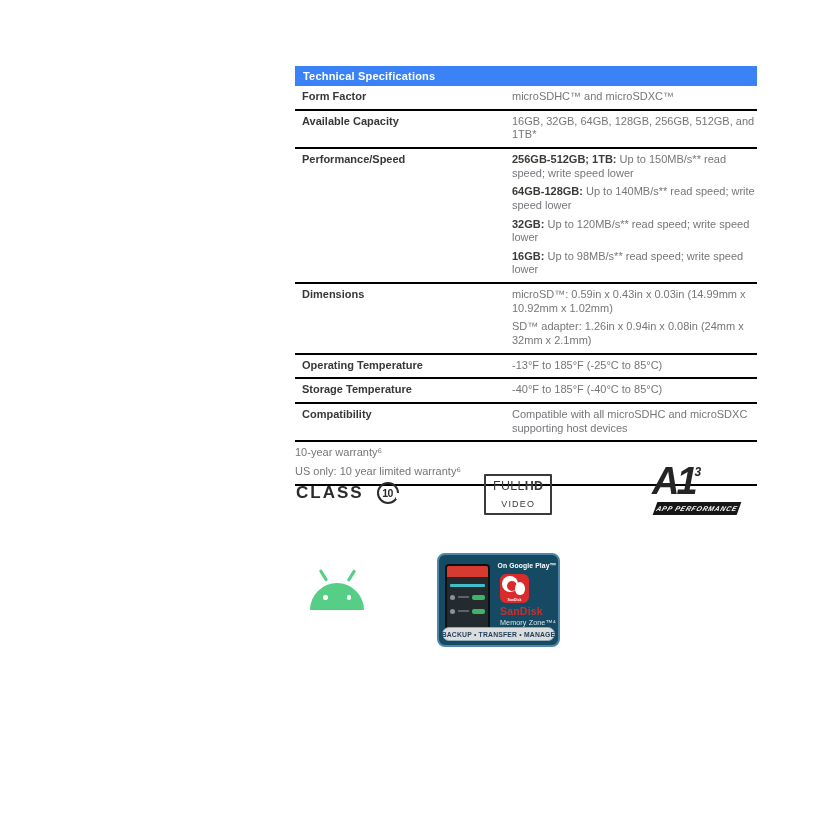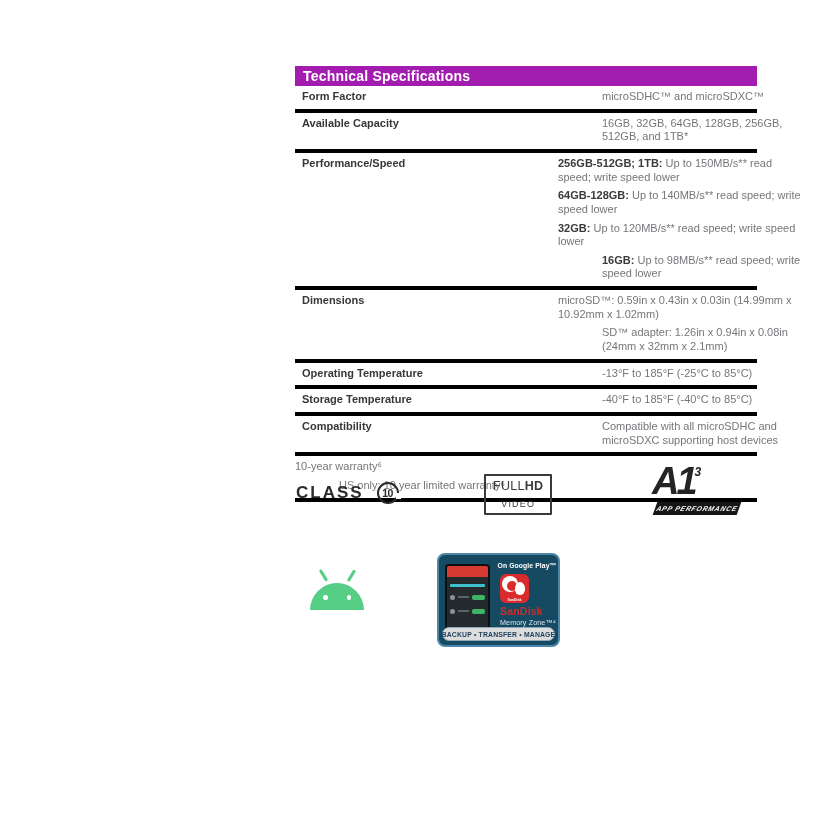--- a/index.html
+++ b/index.html
@@ -7,39 +7,38 @@
   body {
     width:816px; height:816px;
     font-family:"Liberation Sans","DejaVu Sans",sans-serif;
     position:relative; overflow:hidden;
   }
   .page { position:absolute; inset:0; background:#fff; }
 
   
   .spec-table { position:absolute; left:295px; top:66px; width:462px; }
   .spec-header {
-    background:#a21caf; color:#ffffff;
-    font-size:14px; font-weight:bold; letter-spacing:.2px;
+    background:#3b82f6; color:#ffffff;
+    font-size:11px; font-weight:bold; letter-spacing:.2px;
     height:20px; line-height:20px; padding-left:8px;
   }
   .spec-row {
     display:grid; grid-template-columns:217px 245px;
-    border-bottom:4px solid #000000;
-    gap:46px;
+    border-bottom:2px solid #000000;
   }
   .spec-label {
     font-size:11px; font-weight:bold; color:#383735;
     padding:4px 6px 5px 7px; line-height:1.25;
   }
   .spec-value { padding:4px 0 5px 0; }
   .spec-p {
     font-size:11px; color:#75767a; line-height:1.24;
     margin-bottom:5px;
   }
-  .spec-p:last-child { margin-bottom:0;margin-left:44px; }
+  .spec-p:last-child { margin-bottom:0; }
   .spec-p strong { color:#3b3a38; }
 
   
   .class10 {
     position:absolute; left:296px; top:482px;
     display:flex; align-items:center; color:#2b2b2b;
   }
   .class10-text { font-size:17px; font-weight:bold; letter-spacing:2px; }
   .class10-circle {
     position:relative; width:22px; height:22px; margin-left:13px;

